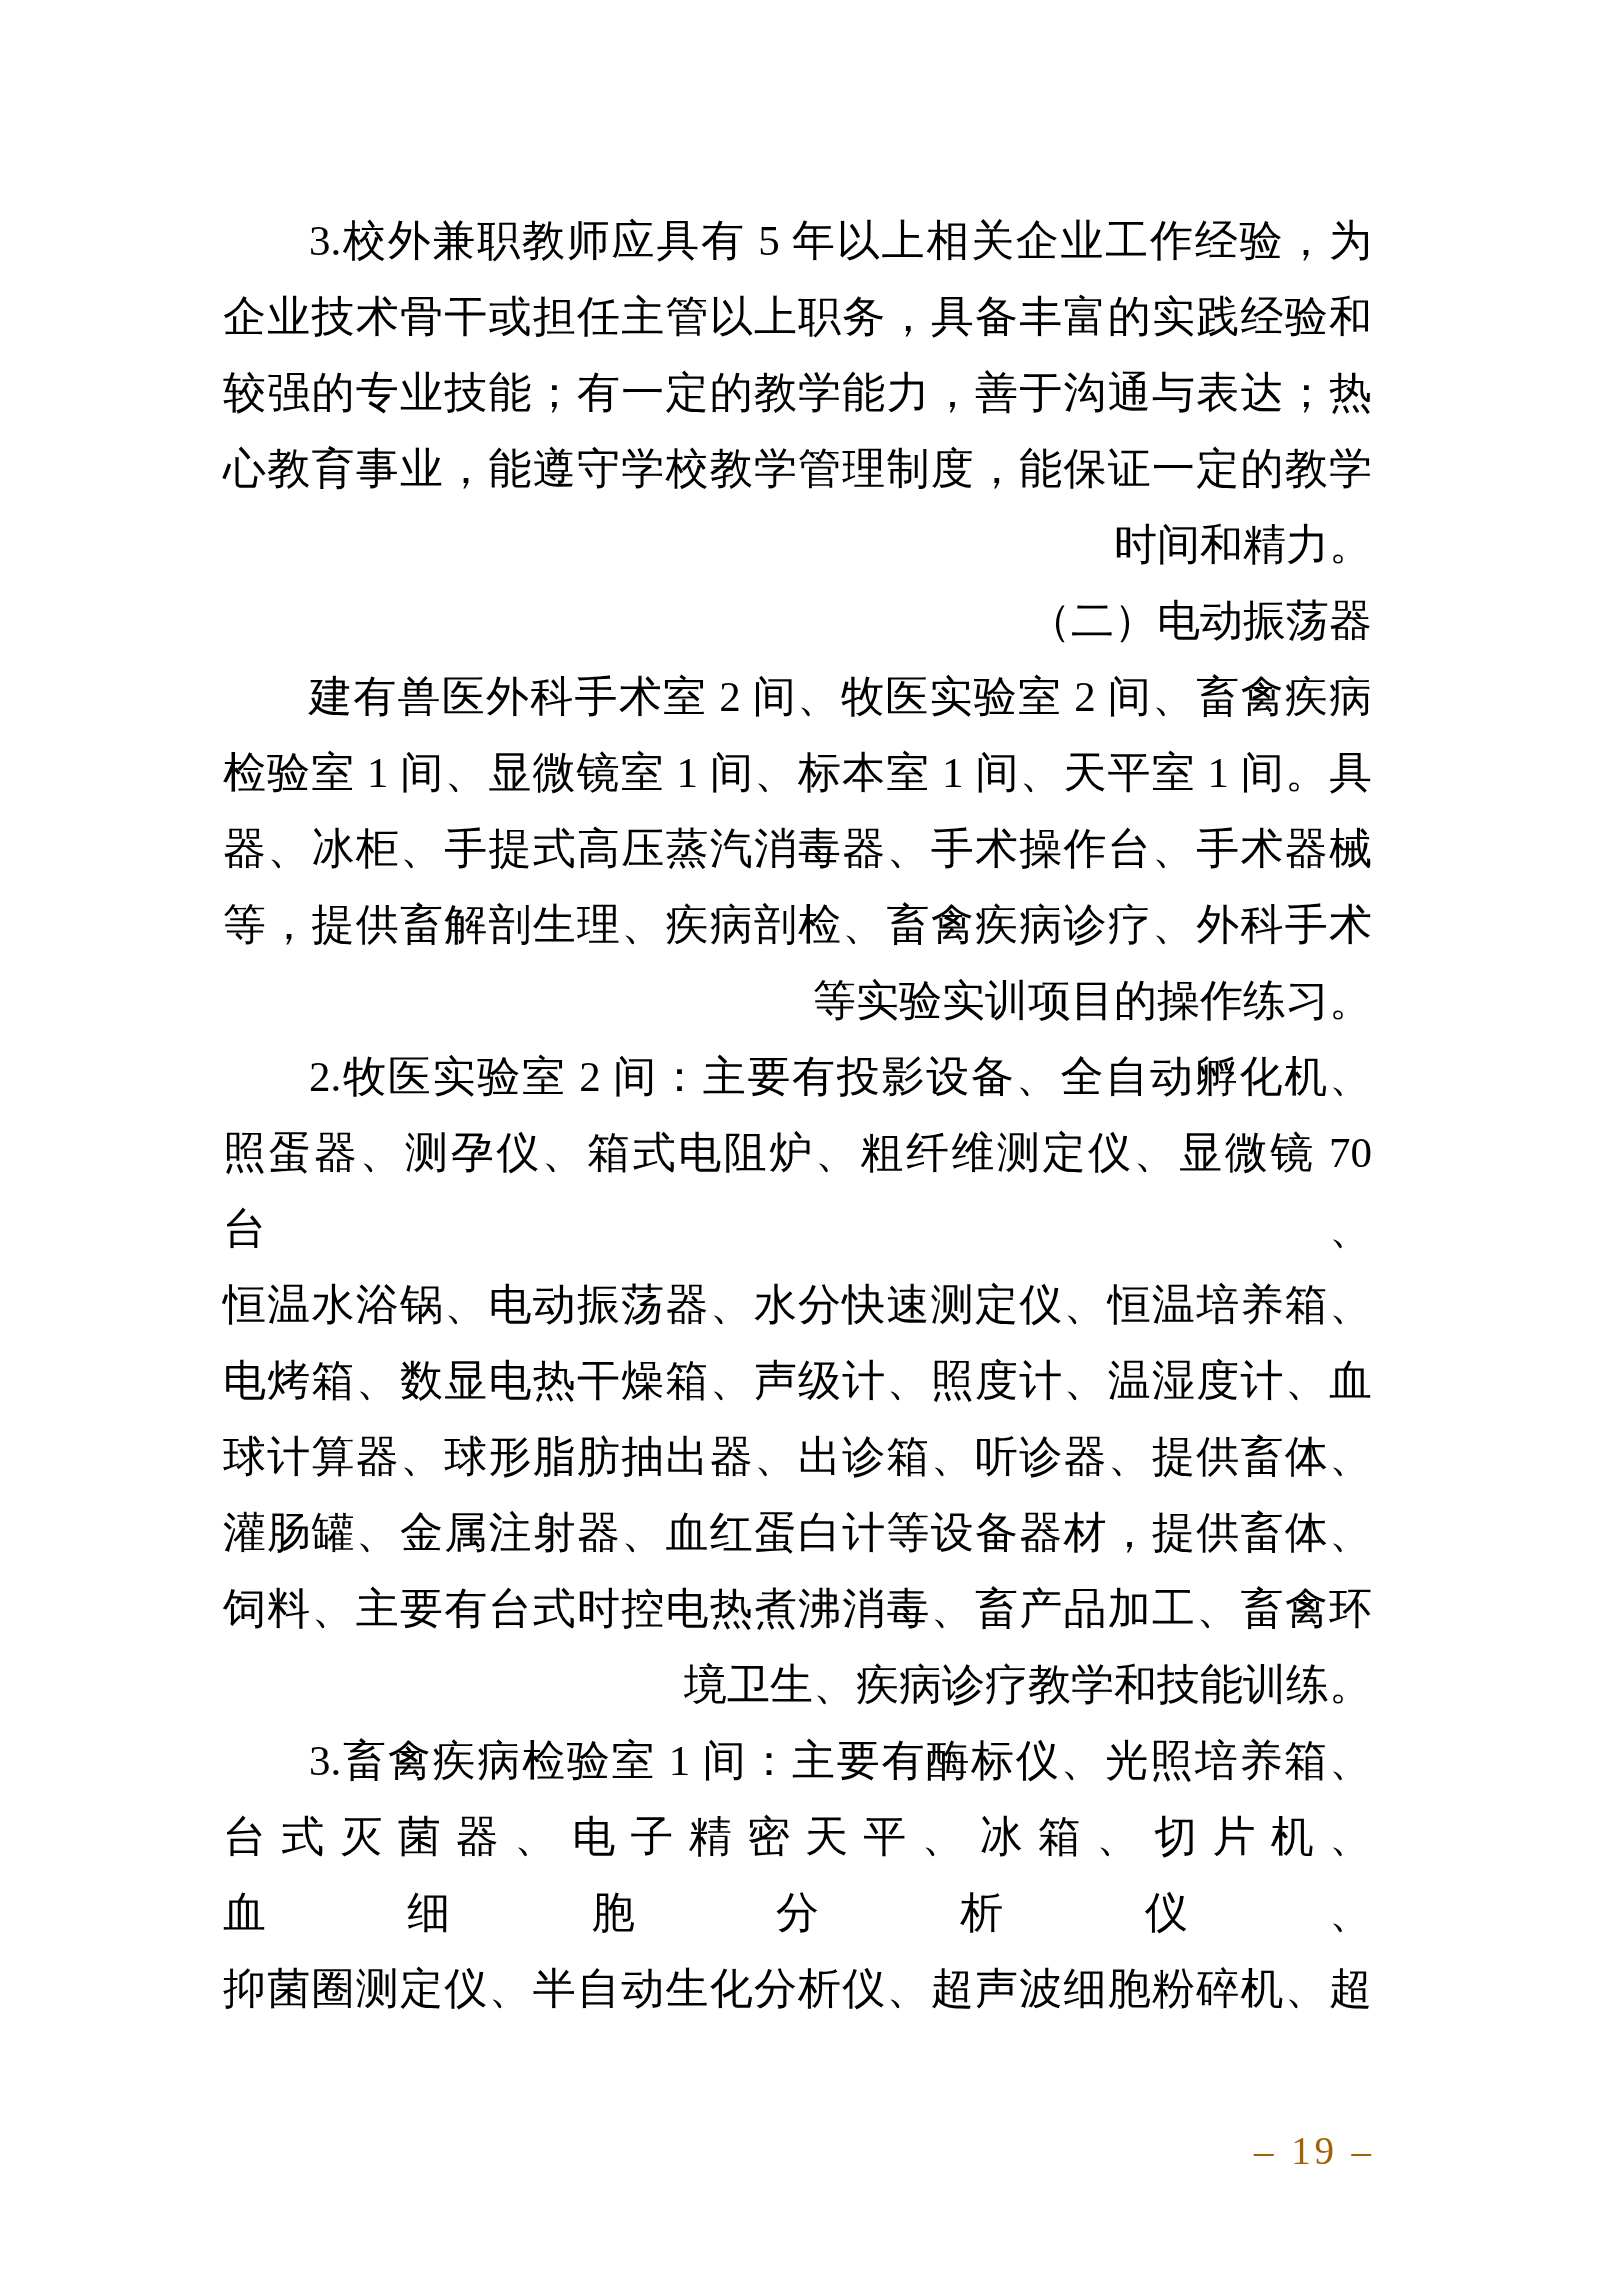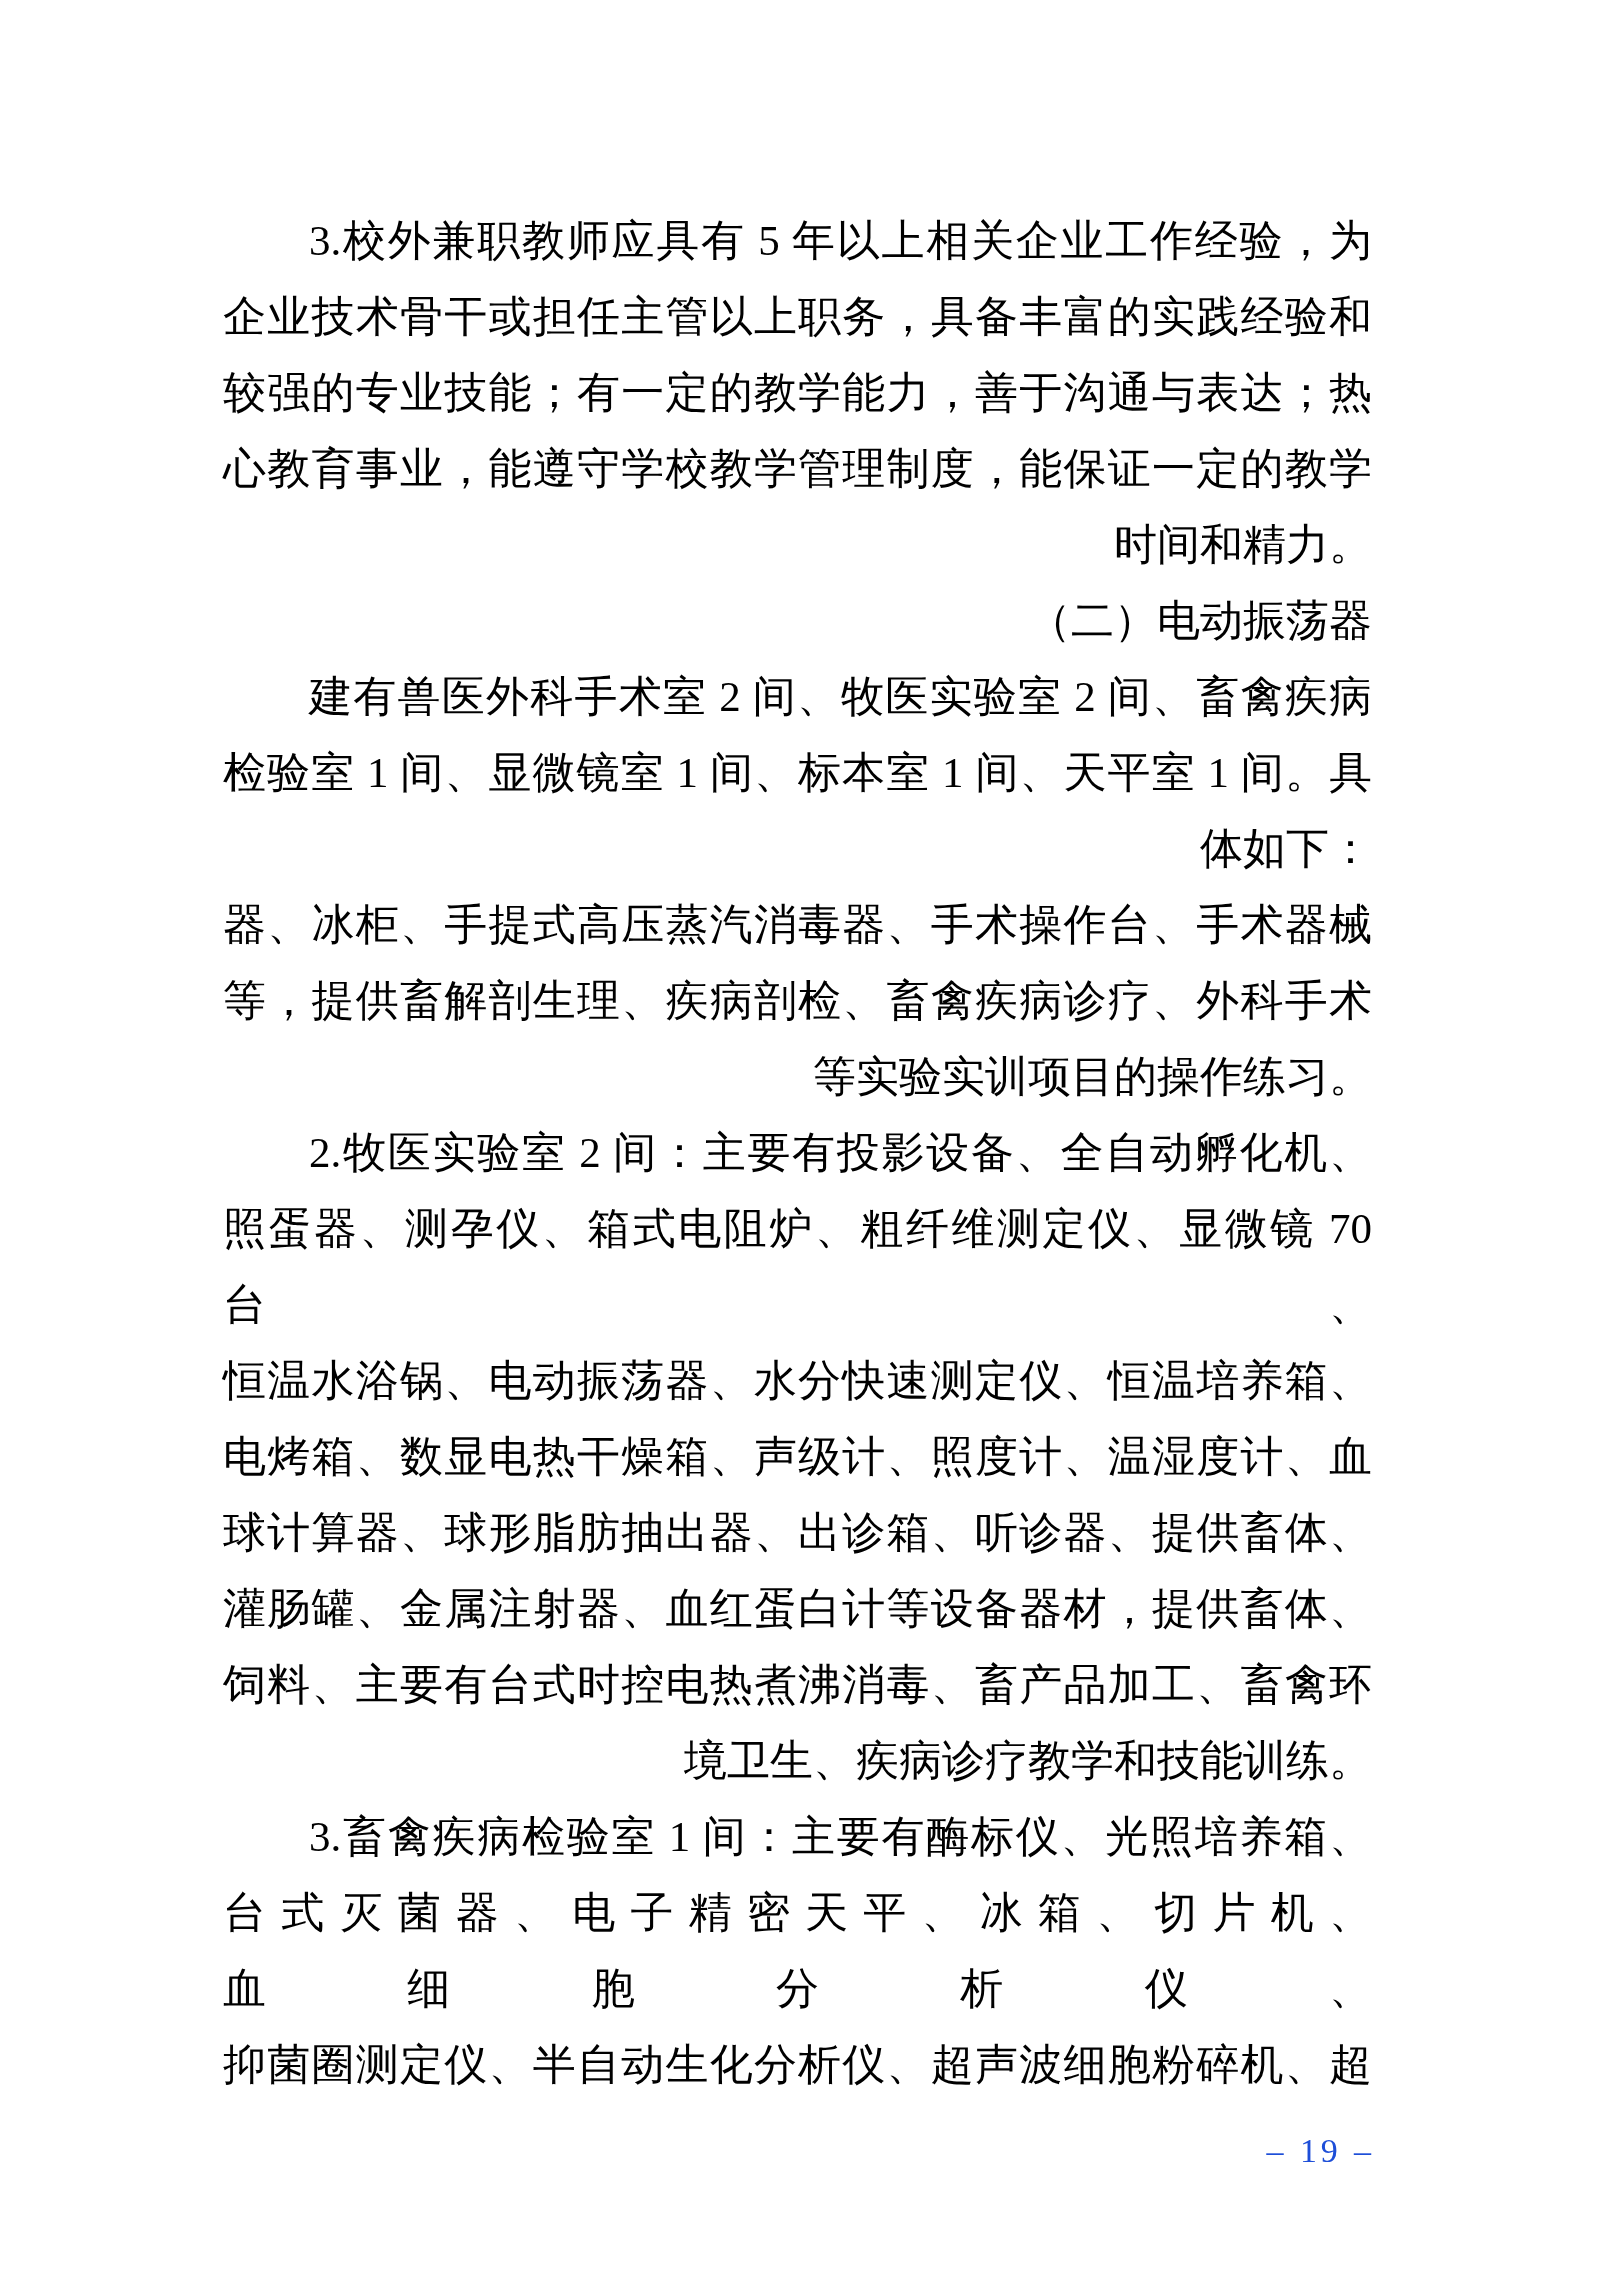--- a/index.html
+++ b/index.html
@@ -36,40 +36,39 @@
     text-align: right;
     text-align-last: auto;
   }
   .line.indent {
     text-indent: 2em;
   }
   .page-number {
     position: absolute;
     top: 2129px;
     right: 246px;
-    font-size: 34px;
+    font-size: 39px;
     line-height: 43px;
     letter-spacing: 3.9px;
-    color: #1d4ed8;
+    color: #a16207;
   }
 </style>
 </head>
 <body>
 
 <div class="page">
   <div class="text-block">
     <div class="line indent">3.校外兼职教师应具有 5 年以上相关企业工作经验，为</div>
     <div class="line">企业技术骨干或担任主管以上职务，具备丰富的实践经验和</div>
     <div class="line">较强的专业技能；有一定的教学能力，善于沟通与表达；热</div>
     <div class="line">心教育事业，能遵守学校教学管理制度，能保证一定的教学</div>
     <div class="line short">时间和精力。</div>
     <div class="line short indent">（二）电动振荡器</div>
     <div class="line indent">建有兽医外科手术室 2 间、牧医实验室 2 间、畜禽疾病</div>
     <div class="line">检验室 1 间、显微镜室 1 间、标本室 1 间、天平室 1 间。具</div>
-    <div class="line short">体如下：</div>
     <div class="line">器、冰柜、手提式高压蒸汽消毒器、手术操作台、手术器械</div>
     <div class="line">等，提供畜解剖生理、疾病剖检、畜禽疾病诊疗、外科手术</div>
     <div class="line short">等实验实训项目的操作练习。</div>
     <div class="line indent">2.牧医实验室 2 间：主要有投影设备、全自动孵化机、</div>
     <div class="line">照蛋器、测孕仪、箱式电阻炉、粗纤维测定仪、显微镜 70 台、</div>
     <div class="line">恒温水浴锅、电动振荡器、水分快速测定仪、恒温培养箱、</div>
     <div class="line">电烤箱、数显电热干燥箱、声级计、照度计、温湿度计、血</div>
     <div class="line">球计算器、球形脂肪抽出器、出诊箱、听诊器、提供畜体、</div>
     <div class="line">灌肠罐、金属注射器、血红蛋白计等设备器材，提供畜体、</div>
     <div class="line">饲料、主要有台式时控电热煮沸消毒、畜产品加工、畜禽环</div>

